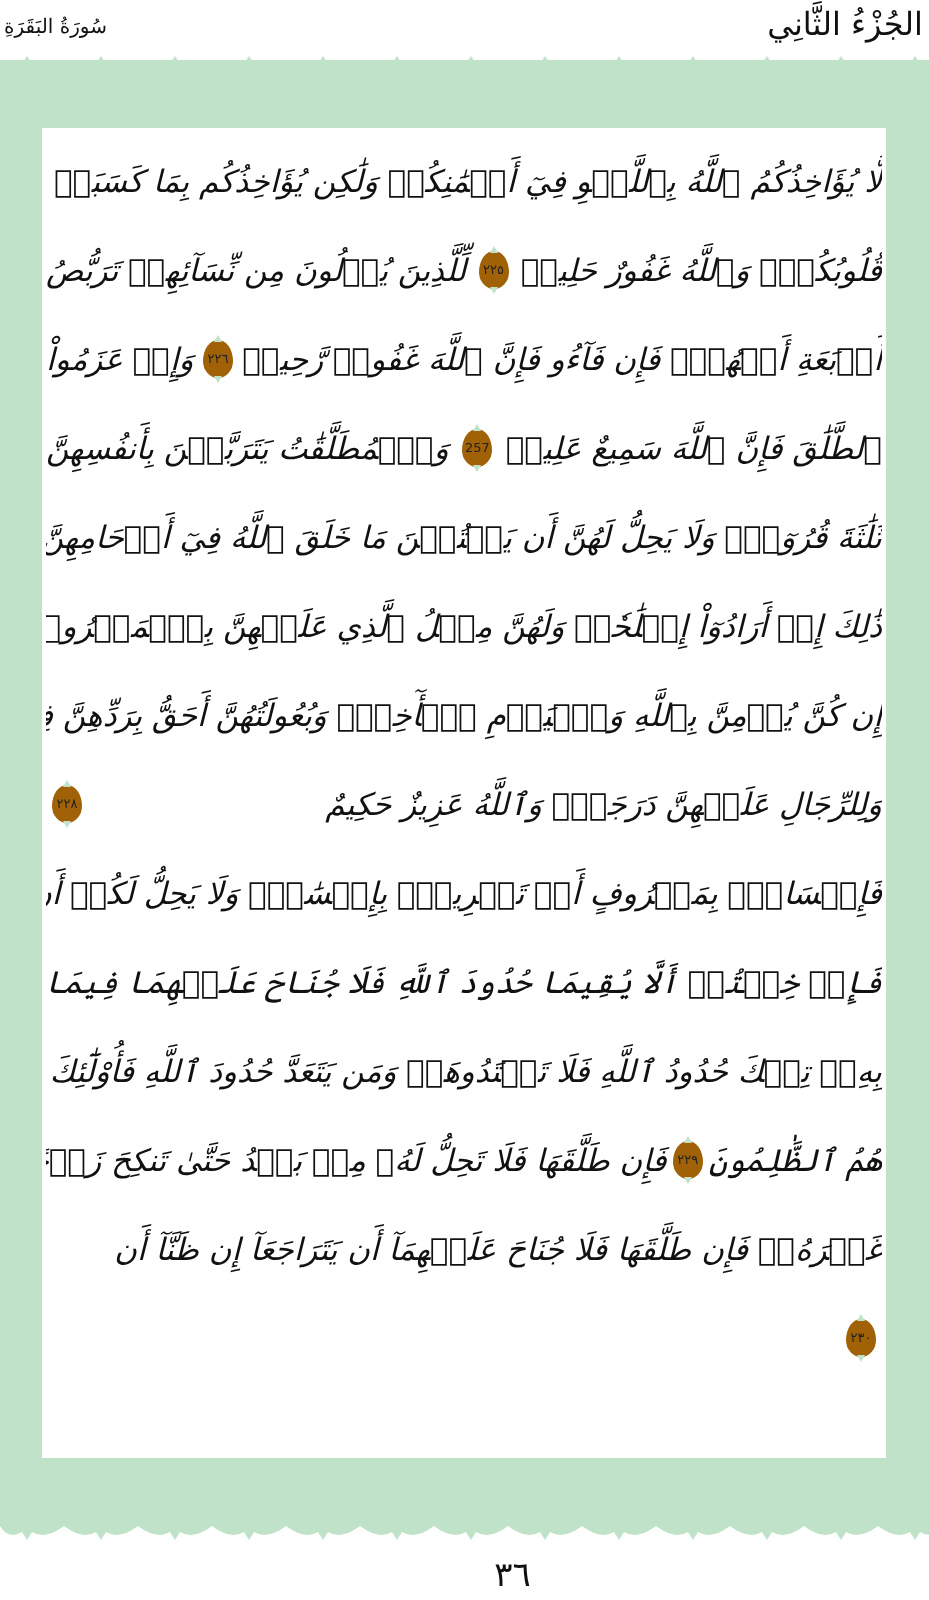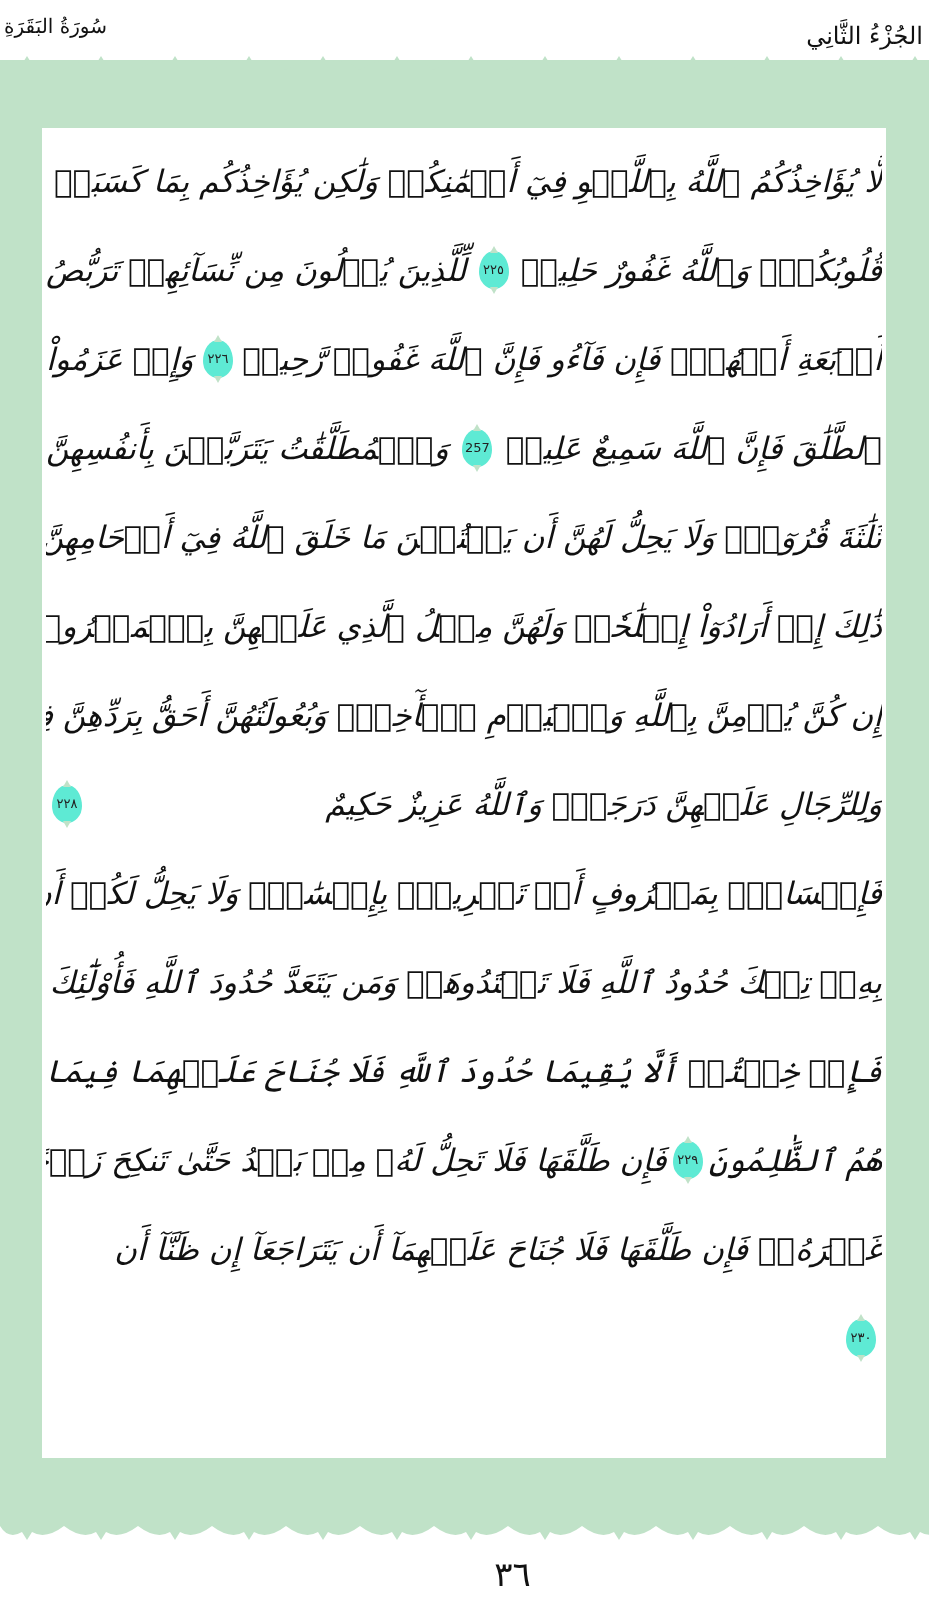--- a/index.html
+++ b/index.html
@@ -7,22 +7,22 @@
     width: 929px; height: 1600px; position: relative; overflow: hidden;
     background: #ffffff;
     font-family: "DejaVu Sans", sans-serif;
     color: #111;
   }
   .header {
     position: absolute; top: 0; left: 0; width: 929px; height: 56px;
     direction: rtl;
   }
   .juz-title {
-    position: absolute; right: 6px; top: 16px;
-    font-family: "DejaVu Serif", serif; font-size: 24px; line-height: 40px;
+    position: absolute; right: 6px; top: 4px;
+    font-family: "DejaVu Serif", serif; font-size: 32px; line-height: 40px;
   }
   .surah-title {
     position: absolute; left: 4px; top: 6px;
     font-family: "DejaVu Serif", serif; font-size: 20px; line-height: 40px;
   }
   .frame {
     position: absolute; left: 0; top: 60px; width: 929px; height: 1450px;
     background: #c0e2c8;
   }
   .scallop {
@@ -45,21 +45,21 @@
     font-size: 31px;
     white-space: nowrap;
     overflow: hidden;
     text-align: justify;
     text-align-last: justify;
   }
   .line .seg { display: inline-block; font-style: italic; }
   .ayah-marker {
     display: inline-flex; align-items: center; justify-content: center;
     width: 30px; height: 38px;
-    background: #5eead4;
+    background: #a16207;
     border-radius: 50% 50% 50% 50% / 55% 55% 45% 45%;
     font-size: 13px; color: #222;
     margin: 0 6px;
     position: relative;
     flex: 0 0 auto;
   }
   .ayah-marker::before {
     content: ""; position: absolute; top: -5px; left: 50%;
     transform: translateX(-50%);
     border-left: 4px solid transparent; border-right: 4px solid transparent;
@@ -125,24 +125,24 @@
       <span class="seg">إِن كُنَّ يُؤۡمِنَّ بِٱللَّهِ وَٱلۡيَوۡمِ ٱلۡأٓخِرِۚ وَبُعُولَتُهُنَّ أَحَقُّ بِرَدِّهِنَّ فِي</span>
     </div>
     <div class="line">
       <span class="seg">وَلِلرِّجَالِ عَلَيۡهِنَّ دَرَجَةٞۗ وَٱللَّهُ عَزِيزٌ حَكِيمٌ</span>
       <span class="ayah-marker">٢٢٨</span>
     </div>
     <div class="line">
       <span class="seg">فَإِمۡسَاكُۢ بِمَعۡرُوفٍ أَوۡ تَسۡرِيحُۢ بِإِحۡسَٰنٖۗ وَلَا يَحِلُّ لَكُمۡ أَن تَأۡخُذُواْ</span>
     </div>
     <div class="line">
-      <span class="seg">بِهِۦۗ تِلۡكَ حُدُودُ ٱللَّهِ فَلَا تَعۡتَدُوهَاۚ وَمَن يَتَعَدَّ حُدُودَ ٱللَّهِ فَأُوْلَٰٓئِكَ</span>
+      <span class="seg">فَإِنۡ خِفۡتُمۡ أَلَّا يُقِيمَا حُدُودَ ٱللَّهِ فَلَا جُنَاحَ عَلَيۡهِمَا فِيمَا ٱفۡتَدَتۡ</span>
     </div>
     <div class="line">
-      <span class="seg">فَإِنۡ خِفۡتُمۡ أَلَّا يُقِيمَا حُدُودَ ٱللَّهِ فَلَا جُنَاحَ عَلَيۡهِمَا فِيمَا ٱفۡتَدَتۡ</span>
+      <span class="seg">بِهِۦۗ تِلۡكَ حُدُودُ ٱللَّهِ فَلَا تَعۡتَدُوهَاۚ وَمَن يَتَعَدَّ حُدُودَ ٱللَّهِ فَأُوْلَٰٓئِكَ</span>
     </div>
     <div class="line">
       <span class="seg">هُمُ ٱلظَّٰلِمُونَ</span>
       <span class="ayah-marker">٢٢٩</span>
       <span class="seg">فَإِن طَلَّقَهَا فَلَا تَحِلُّ لَهُۥ مِنۢ بَعۡدُ حَتَّىٰ تَنكِحَ زَوۡجًا</span>
     </div>
     <div class="line">
       <span class="seg">غَيۡرَهُۥۗ فَإِن طَلَّقَهَا فَلَا جُنَاحَ عَلَيۡهِمَآ أَن يَتَرَاجَعَآ إِن ظَنَّآ أَن</span>
     </div>
     <div class="line">

